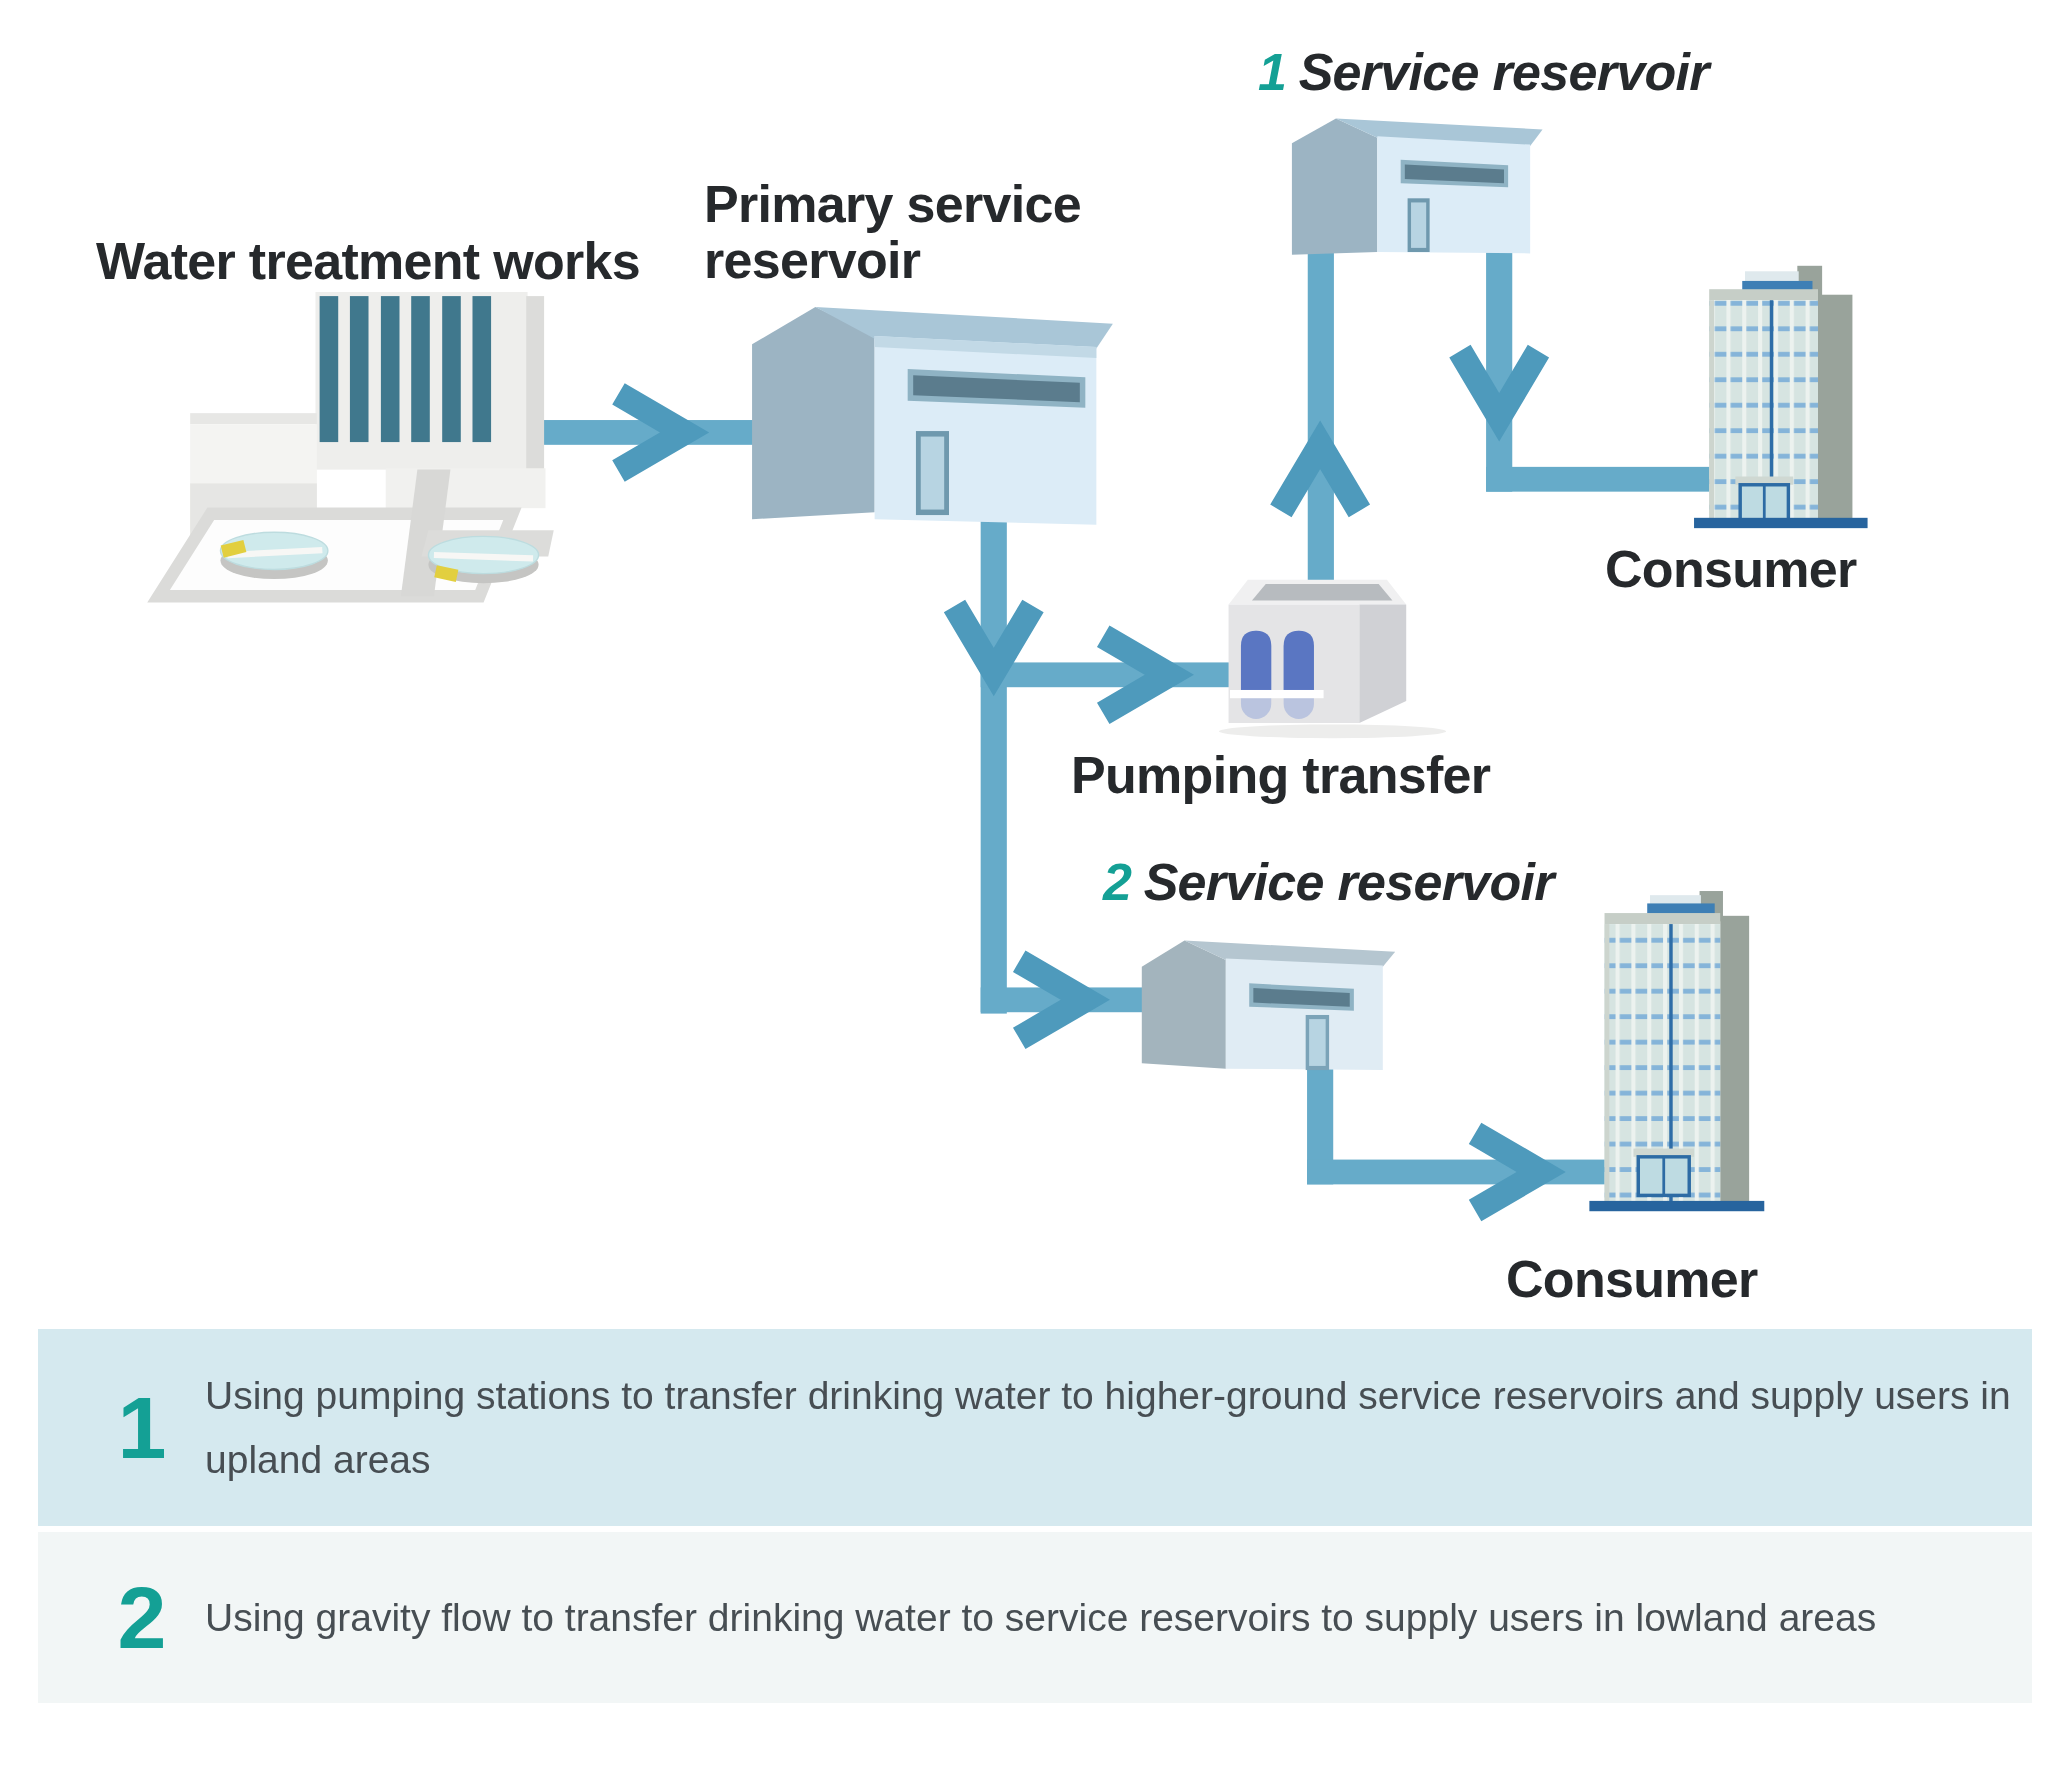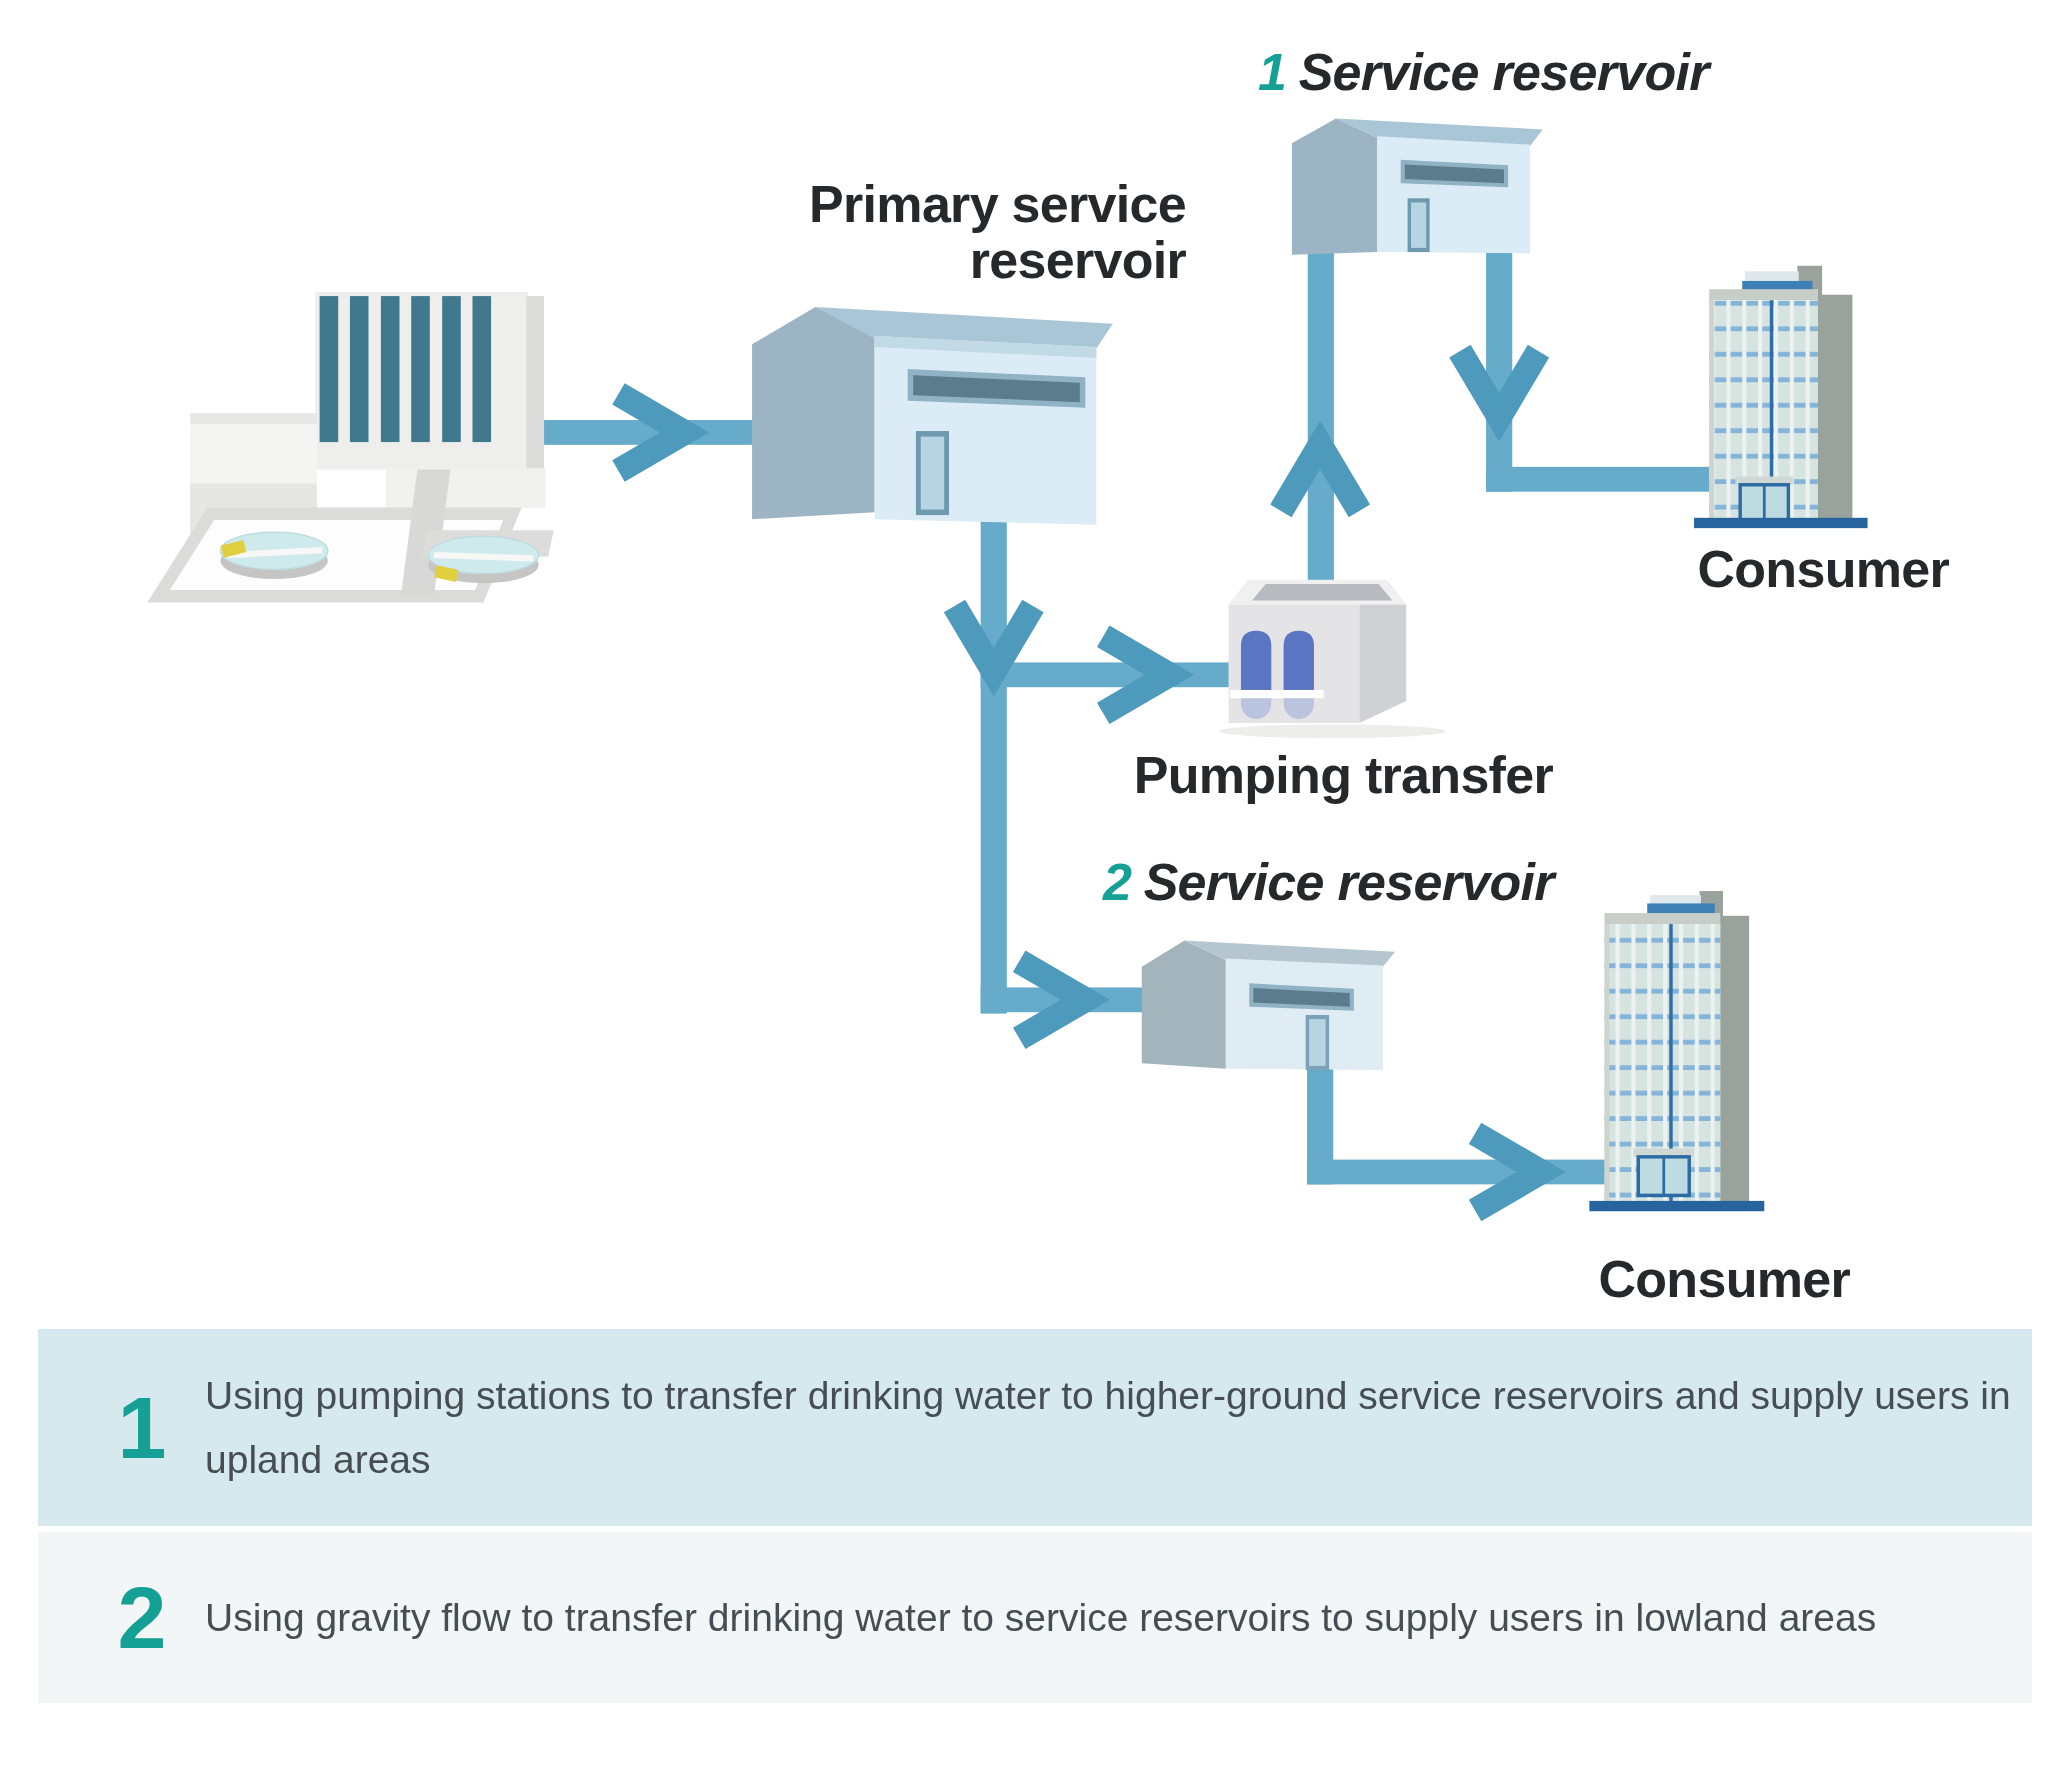--- a/index.html
+++ b/index.html
@@ -3,21 +3,21 @@
 <meta charset="utf-8">
 <style>
   html,body{margin:0;padding:0;background:#ffffff;}
   body{width:2066px;height:1780px;position:relative;overflow:hidden;
        font-family:"Liberation Sans","DejaVu Sans",sans-serif;}
   .stage{position:absolute;left:0;top:0;width:2066px;height:1780px;}
   svg.art{position:absolute;left:0;top:0;}
   .lbl{position:absolute;font-weight:bold;font-size:52px;letter-spacing:-0.7px;
        color:#26292c;line-height:1.08;}
   .lbl .num{color:#14a095;padding-right:12.4px;}
-  .center{text-align:right;}
+  .center{text-align:left;}
   .nowrap{white-space:nowrap;font-style:italic;}
   #lbl-wtw{left:96px;top:233px;width:620px;}
   #lbl-psr{left:704px;top:176px;width:482px;}
   #lbl-sr1{left:1258px;top:44px;}
   #lbl-pump{left:1071px;top:747px;width:482px;}
   #lbl-sr2{left:1103px;top:854px;}
   #lbl-c1{left:1605px;top:541px;width:344px;}
   #lbl-c2{left:1506px;top:1251px;width:344px;}
   .note{position:absolute;left:38px;width:1994px;display:flex;align-items:center;}
   #note1{top:1329px;height:197px;background:#d5e9ef;}
@@ -165,20 +165,21 @@
     <path d="M898,572 L994,628 L898,684"></path>
     <path d="M1386,880 L1443,976 L1500,880"></path>
     <path d="M1602,924 L1698,980 L1602,1036"></path>
     <path d="M1860,742 L1917,646 L1974,742"></path>
     <path d="M2120,510 L2177,606 L2234,510"></path>
     <path d="M1480,1396 L1576,1452 L1480,1508"></path>
     <path d="M2142,1646 L2238,1702 L2142,1758"></path>
   </g>
 </svg>
 
+<div class="lbl center" id="lbl-wtw">Water treatment works</div>
 
 <div class="lbl center" id="lbl-psr">Primary service reservoir</div>
 
 <div class="lbl nowrap" id="lbl-sr1"><span class="num">1</span><span>Service reservoir</span></div>
 
 <div class="lbl center" id="lbl-pump">Pumping transfer</div>
 
 <div class="lbl nowrap" id="lbl-sr2"><span class="num">2</span><span>Service reservoir</span></div>
 
 <div class="lbl center" id="lbl-c1">Consumer</div>

